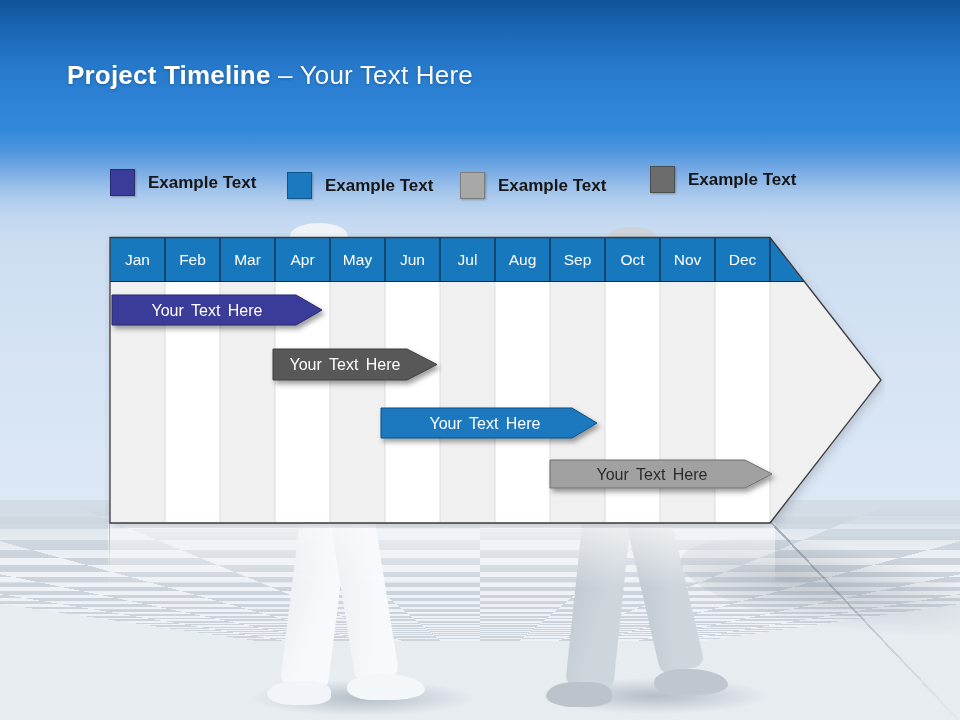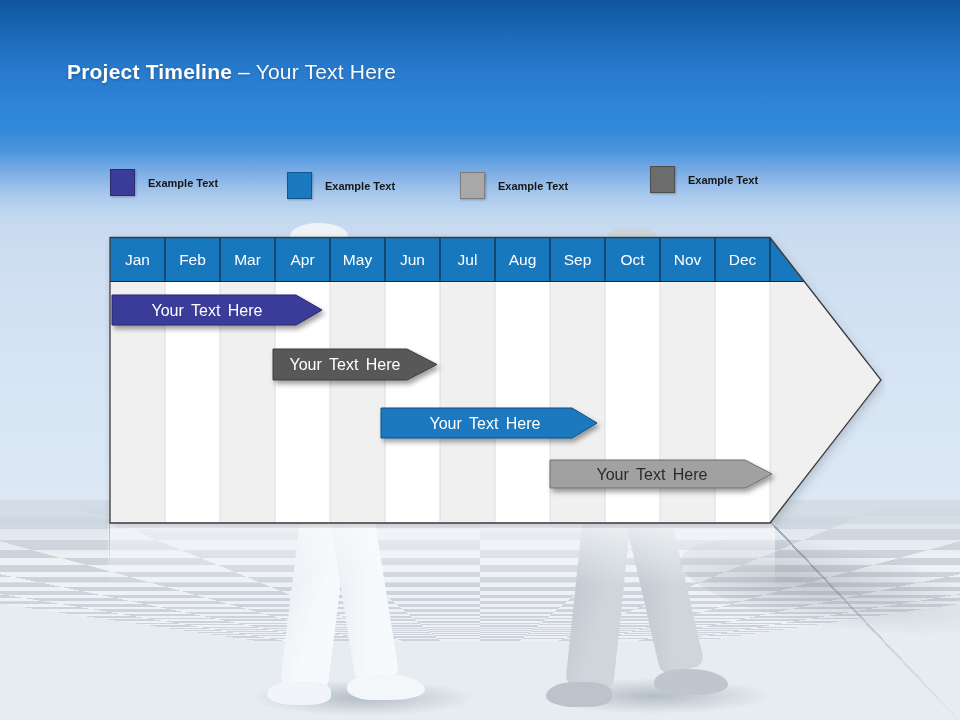--- a/index.html
+++ b/index.html
@@ -34,32 +34,32 @@
   
   .tbl-reflect{position:absolute;left:108px;top:523px;width:667px;height:66px;z-index:3;
     background:linear-gradient(180deg,rgba(248,250,252,.75),rgba(248,250,252,0));}
   .edge-line-left{position:absolute;left:109px;top:523px;width:1px;height:46px;z-index:3;
     background:linear-gradient(180deg,rgba(90,100,112,.45),rgba(90,100,112,0));}
   .arrow-shadow-line{position:absolute;left:772px;top:522px;width:285px;height:2px;z-index:3;
     background:linear-gradient(90deg,rgba(110,120,132,.55),rgba(110,120,132,0));
     transform-origin:0 0;transform:rotate(46.5deg);}
   .sweep-shadow{position:absolute;border-radius:50%;z-index:2;}
   
-  .title{position:absolute;left:67px;top:60px;z-index:6;color:#fff;font-size:21px;letter-spacing:.2px;
+  .title{position:absolute;left:67px;top:60px;z-index:6;color:#fff;font-size:26px;letter-spacing:.2px;
     text-shadow:0 1px 3px rgba(0,0,0,.25);white-space:nowrap;}
   .title .b{font-weight:700;}
   .title .r{font-weight:400;opacity:.97;}
   
   .legend-item{position:absolute;display:flex;align-items:center;gap:13px;z-index:6;}
   .sq{width:23px;height:25px;box-shadow:1px 1px 2px rgba(0,0,0,.25);}
   .sq1{background:#3b3b99;border:1px solid #2b2b70;}
   .sq2{background:#1b79c0;border:1px solid #10568c;}
   .sq3{background:#a8a8a8;border:1px solid #7d7d7d;}
   .sq4{background:#6c6c6c;border:1px solid #4e4e4e;}
-  .legend-label{font-size:11px;font-weight:700;color:#161616;}
+  .legend-label{font-size:17px;font-weight:700;color:#161616;}
   
   .timeline{position:absolute;left:105px;top:233px;z-index:5;}
   .month-txt{font-size:15.5px;fill:#ffffff;}
   .bar-txt{font-size:16px;word-spacing:3px;}
 </style>
 </head>
 <body>
 
 <div class="slide">
 

